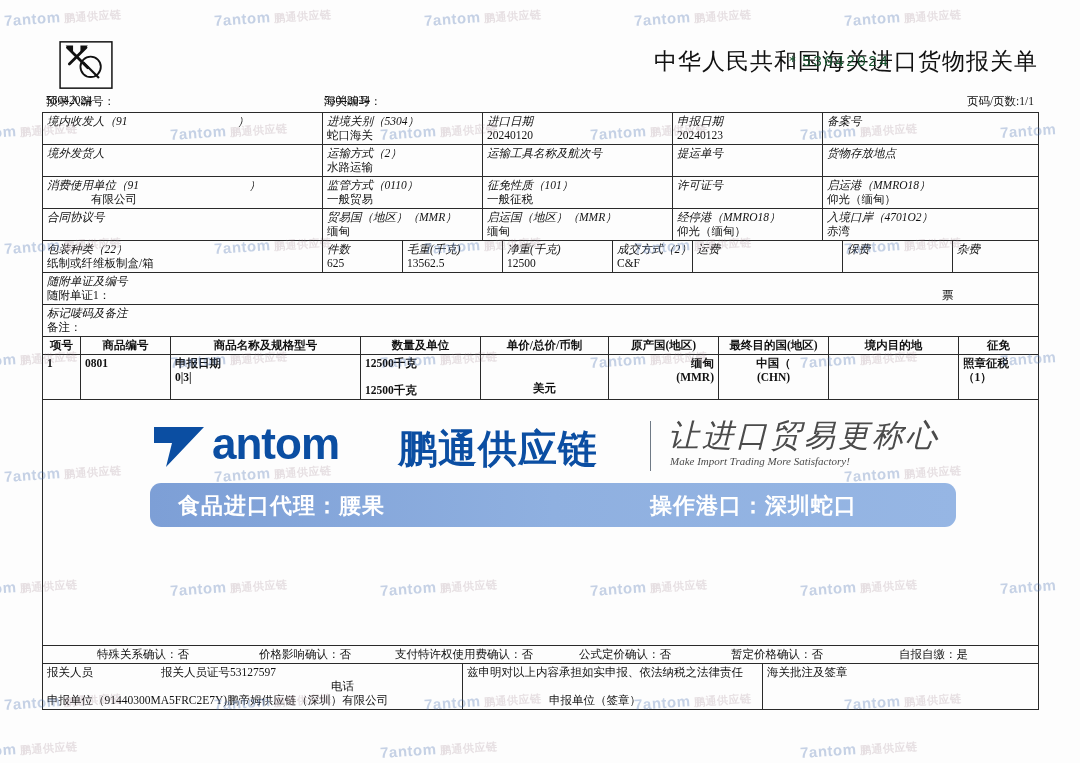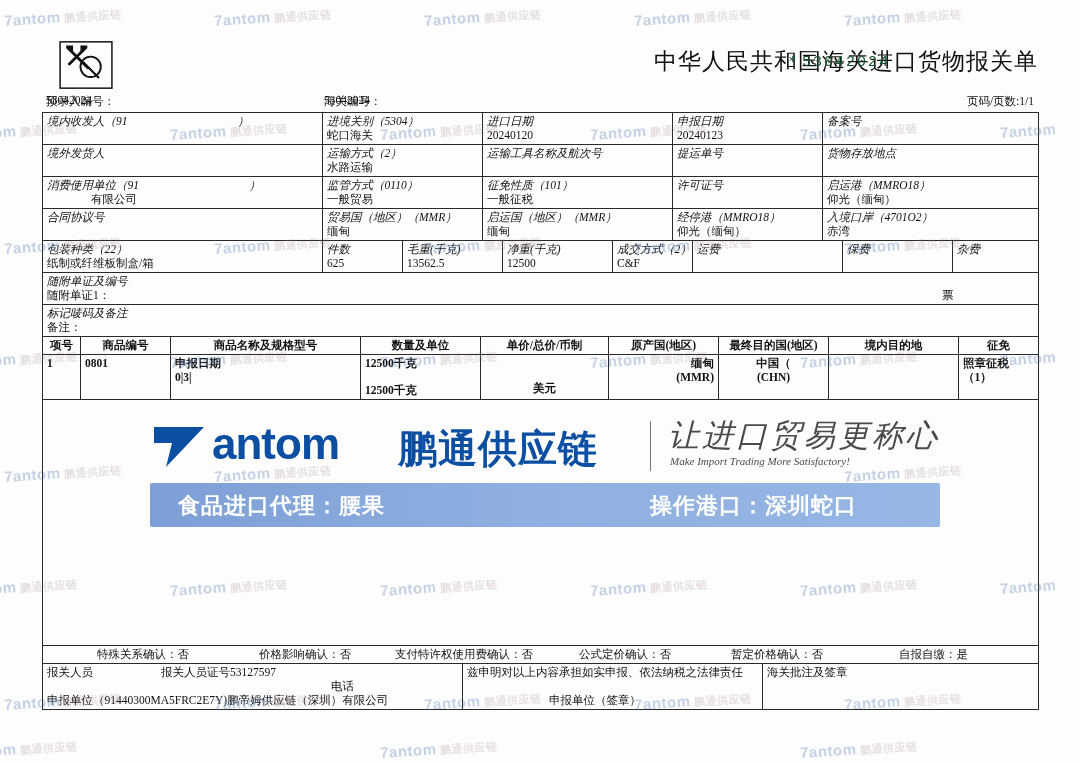--- a/index.html
+++ b/index.html
@@ -149,21 +149,22 @@
     font-family: "Liberation Serif", serif;
     font-style: italic;
     font-size: 11px;
     color: #4b4b4b;
   }
   .blue-bar {
     position: absolute;
     left: 0px; top: 68px;
     width: 790px; height: 44px;
     background: linear-gradient(90deg,#7d9fd6 0%, #8fb0e0 50%, #96b6e4 100%);
-    border-radius: 2px;
+    border-radius: 11px;
+    padding-left: 16px;
   }
   .blue-bar .bb-left, .blue-bar .bb-right {
     position: absolute;
     top: 8px;
     font-family: "Liberation Sans", sans-serif;
     font-weight: bold;
     font-size: 22px;
     color: #ffffff;
     letter-spacing: 1px;
   }

